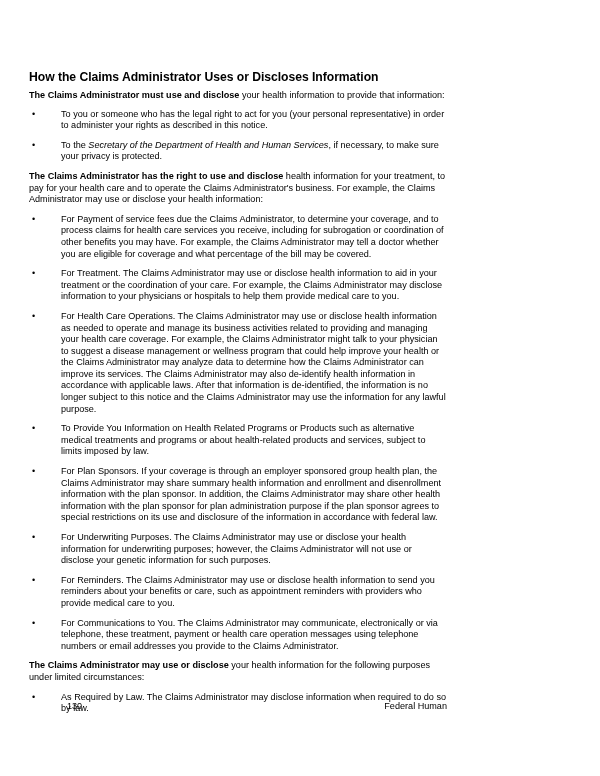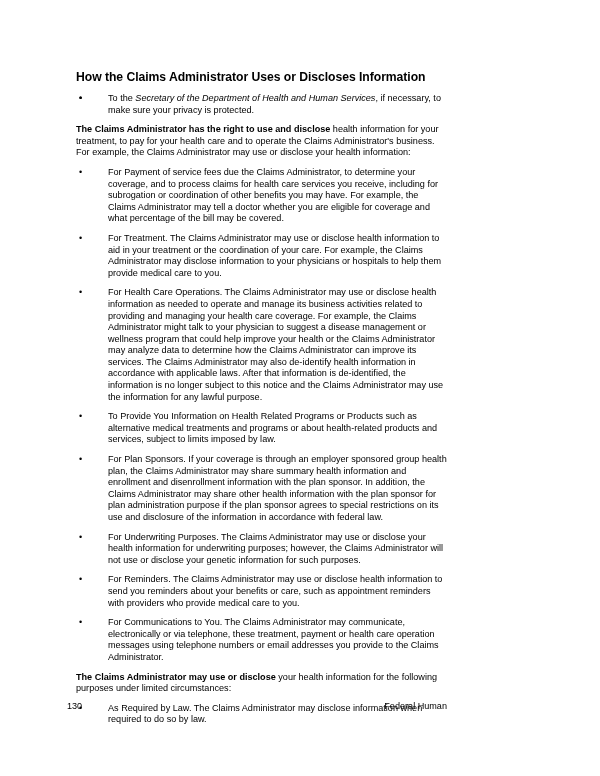--- a/index.html
+++ b/index.html
@@ -13,21 +13,21 @@
     font-family: "Liberation Sans", sans-serif;
     color: #000000;
     -webkit-font-smoothing: antialiased;
   }
   .page {
     position: relative;
     width: 513px;
     height: 776px;
     background: #ffffff;
     box-sizing: border-box;
-    padding: 70px 66px 0 76px;
+    padding: 70px 66px 0 29px;
   }
   .doc-heading {
     font-size: 12.2px;
     font-weight: bold;
     line-height: 15px;
     margin: 0 0 5px 0;
     letter-spacing: -0.05px;
   }
   .para {
     font-size: 9.1px;
@@ -83,24 +83,26 @@
     line-height: 11.6px;
   }
 </style>
 </head>
 <body>
 
 <div class="page">
 
   <h1 class="doc-heading">How the Claims Administrator Uses or Discloses Information</h1>
 
+  <p class="para tight"><b>The Claims Administrator must use and disclose</b><span> your health information to provide that information:</span></p>
 
   <ul class="bullet-list">
     <li class="bullet-item">
       <span class="bullet-dot">•</span>
+      <span>To you or someone who has the legal right to act for you (your personal representative) in order to administer your rights as described in this notice.</span>
     </li>
     <li class="bullet-item">
       <span class="bullet-dot">•</span>
       <span>To the </span><i>Secretary of the Department of Health and Human Services</i><span>, if necessary, to make sure your privacy is protected.</span>
     </li>
   </ul>
 
   <p class="para"><b>The Claims Administrator has the right to use and disclose</b><span> health information for your treatment, to pay for your health care and to operate the Claims Administrator's business. For example, the Claims Administrator may use or disclose your health information:</span></p>
 
   <ul class="bullet-list">

